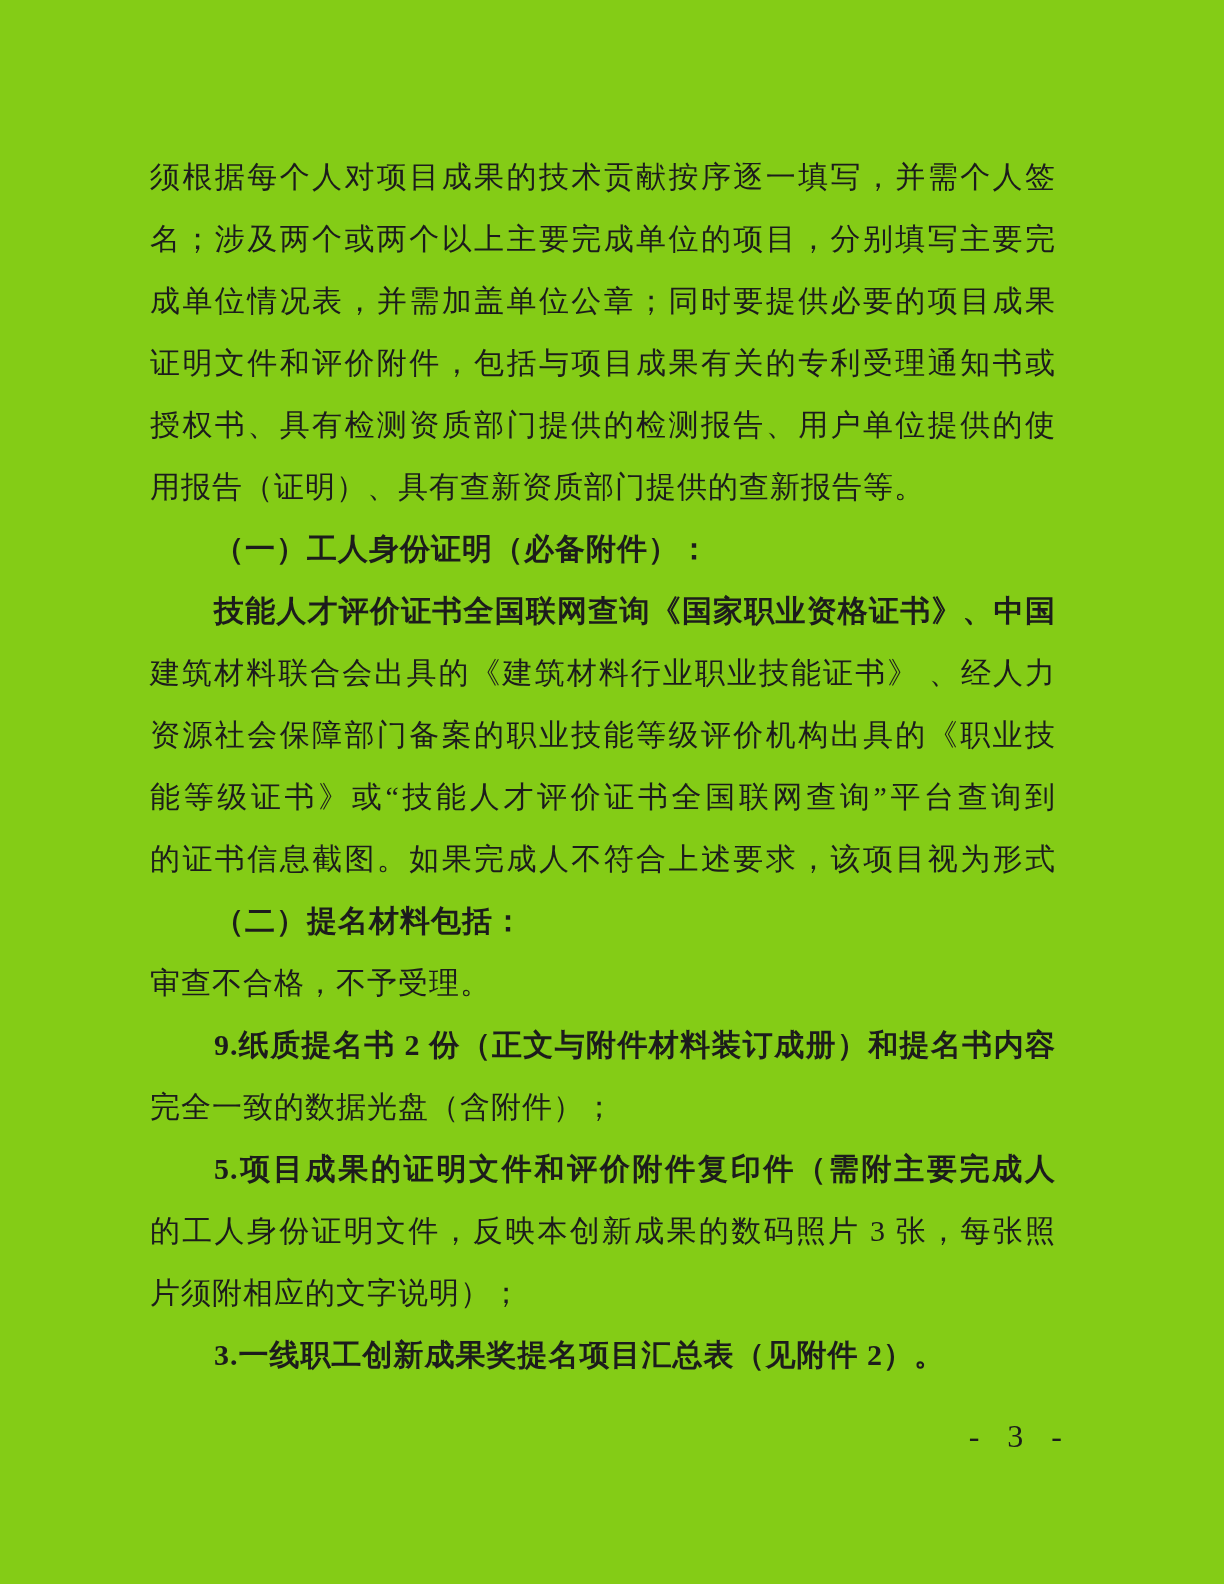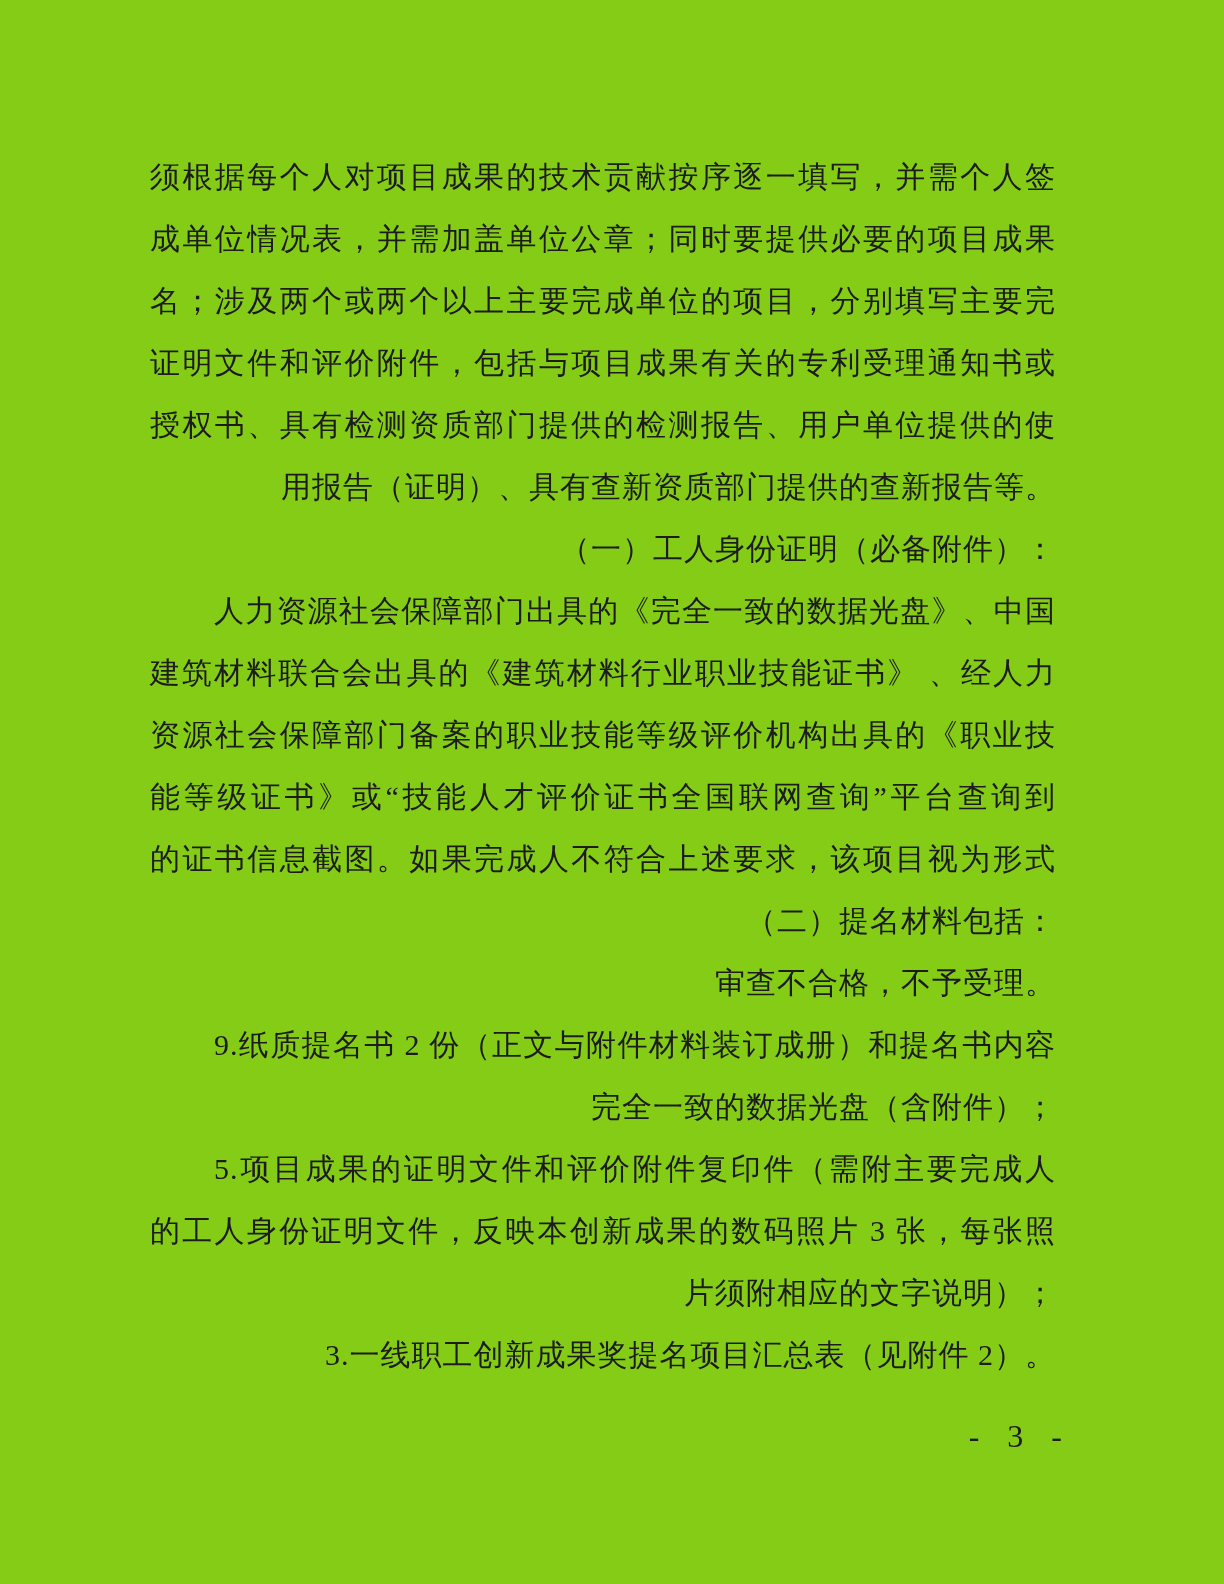--- a/index.html
+++ b/index.html
@@ -21,54 +21,55 @@
     left: 150px;
     top: 146px;
     width: 906px;
   }
   .line {
     font-size: 30px;
     height: 62px;
     line-height: 62px;
     letter-spacing: 1px;
     white-space: pre;
-    text-align: right;
+    text-align: left;
   }
   .line.fill {
     white-space: normal;
     text-align: justify;
     text-align-last: justify;
     text-justify: inter-character;
   }
   .line.indent {
     text-indent: 64px;
+    font-weight: bold;
   }
   .page-number {
     position: absolute;
     top: 1416px;
     right: 152px;
     font-size: 32px;
     line-height: 40px;
     letter-spacing: 10px;
     color: #1c1c1c;
   }
 </style>
 </head>
 <body>
 
 <div class="page">
   <div class="text-block" id="lines-container">
       <div class="line fill">须根据每个人对项目成果的技术贡献按序逐一填写，并需个人签</div>
+      <div class="line fill">名；涉及两个或两个以上主要完成单位的项目，分别填写主要完</div>
       <div class="line fill">成单位情况表，并需加盖单位公章；同时要提供必要的项目成果</div>
-      <div class="line fill">名；涉及两个或两个以上主要完成单位的项目，分别填写主要完</div>
       <div class="line fill">证明文件和评价附件，包括与项目成果有关的专利受理通知书或</div>
       <div class="line fill">授权书、具有检测资质部门提供的检测报告、用户单位提供的使</div>
       <div class="line">用报告（证明）、具有查新资质部门提供的查新报告等。</div>
       <div class="line indent">（一）工人身份证明（必备附件）：</div>
-      <div class="line indent fill">人力资源社会保障部门出具的《完全一致的数据光盘》、中国</div>
+      <div class="line indent fill">技能人才评价证书全国联网查询《国家职业资格证书》、中国</div>
       <div class="line fill">建筑材料联合会出具的《建筑材料行业职业技能证书》 、经人力</div>
       <div class="line fill">资源社会保障部门备案的职业技能等级评价机构出具的《职业技</div>
       <div class="line fill">能等级证书》或“技能人才评价证书全国联网查询”平台查询到</div>
       <div class="line fill">的证书信息截图。如果完成人不符合上述要求，该项目视为形式</div>
       <div class="line indent">（二）提名材料包括：</div>
       <div class="line">审查不合格，不予受理。</div>
       <div class="line indent fill">9.纸质提名书 2 份（正文与附件材料装订成册）和提名书内容</div>
       <div class="line">完全一致的数据光盘（含附件）；</div>
       <div class="line indent fill">5.项目成果的证明文件和评价附件复印件（需附主要完成人</div>
       <div class="line fill">的工人身份证明文件，反映本创新成果的数码照片 3 张，每张照</div>

